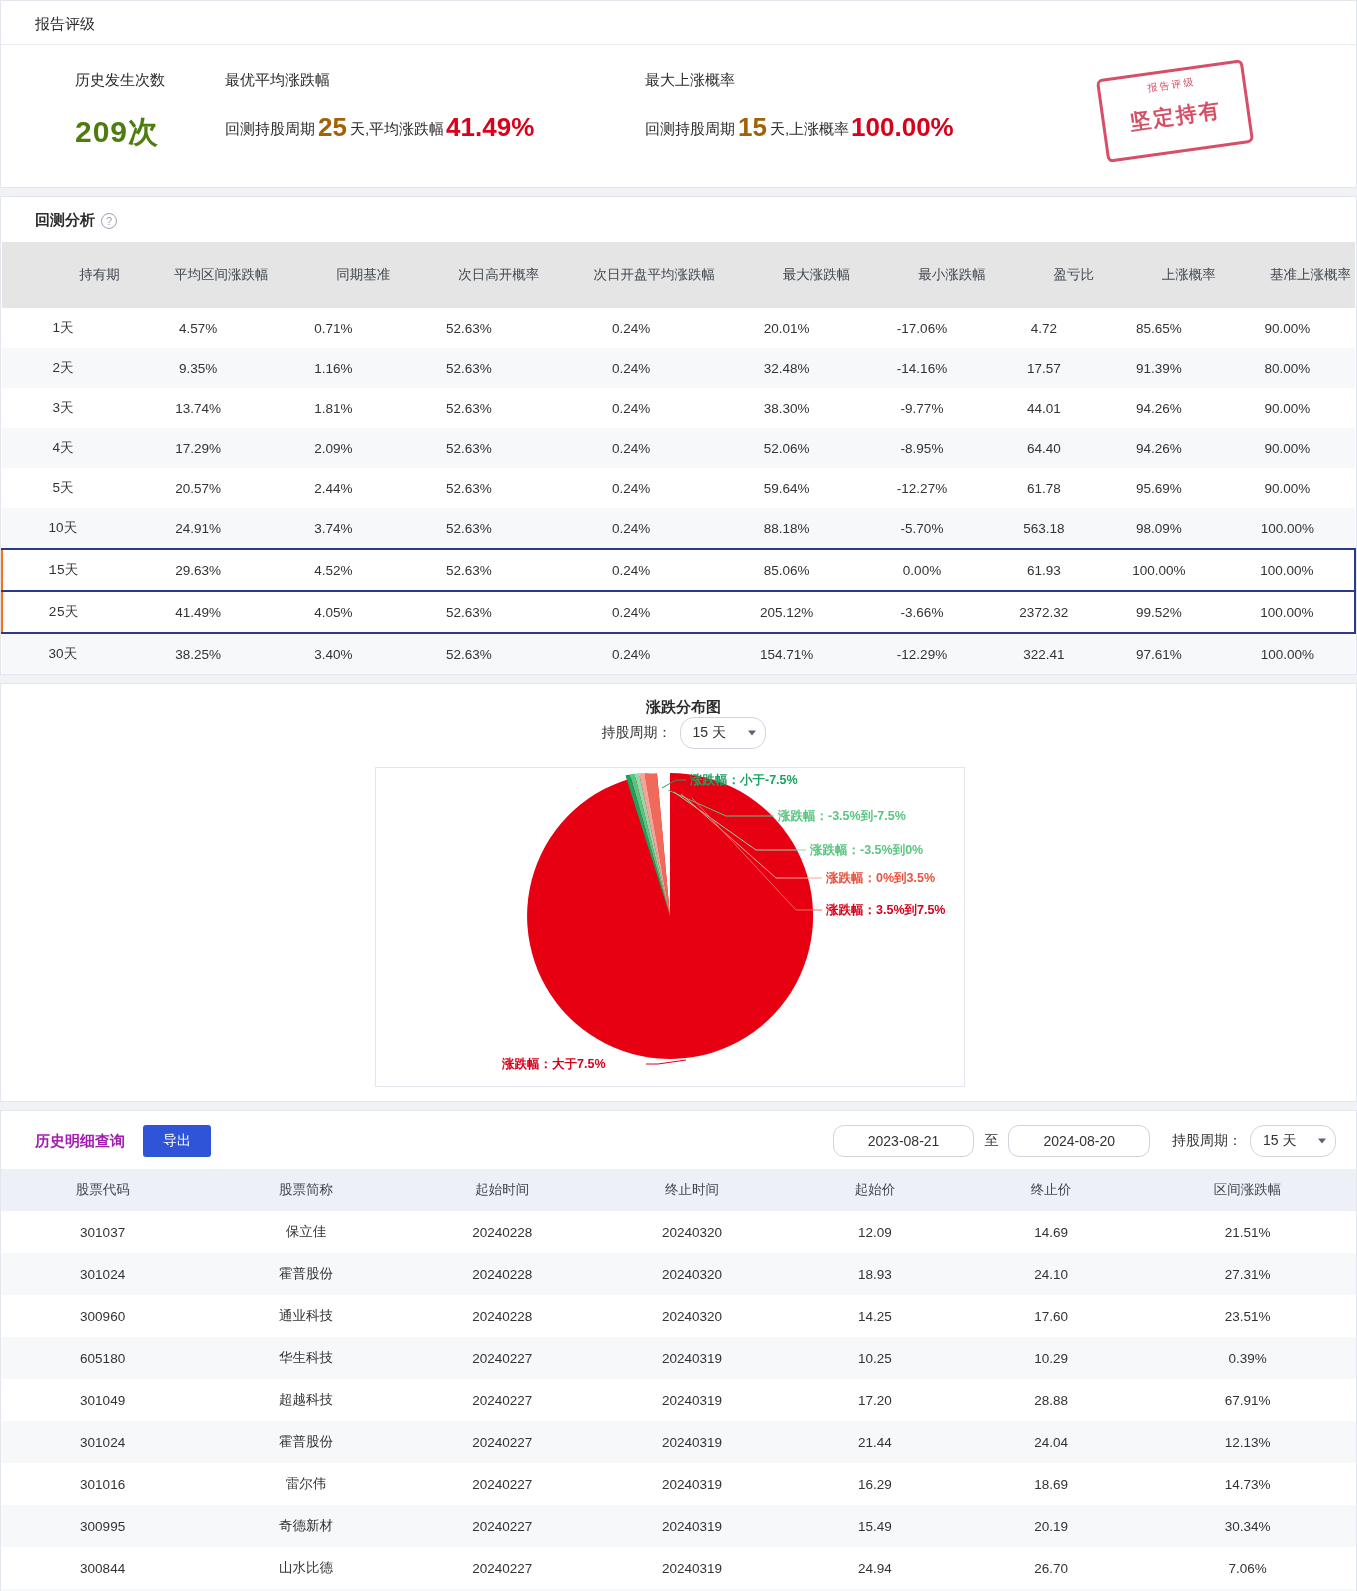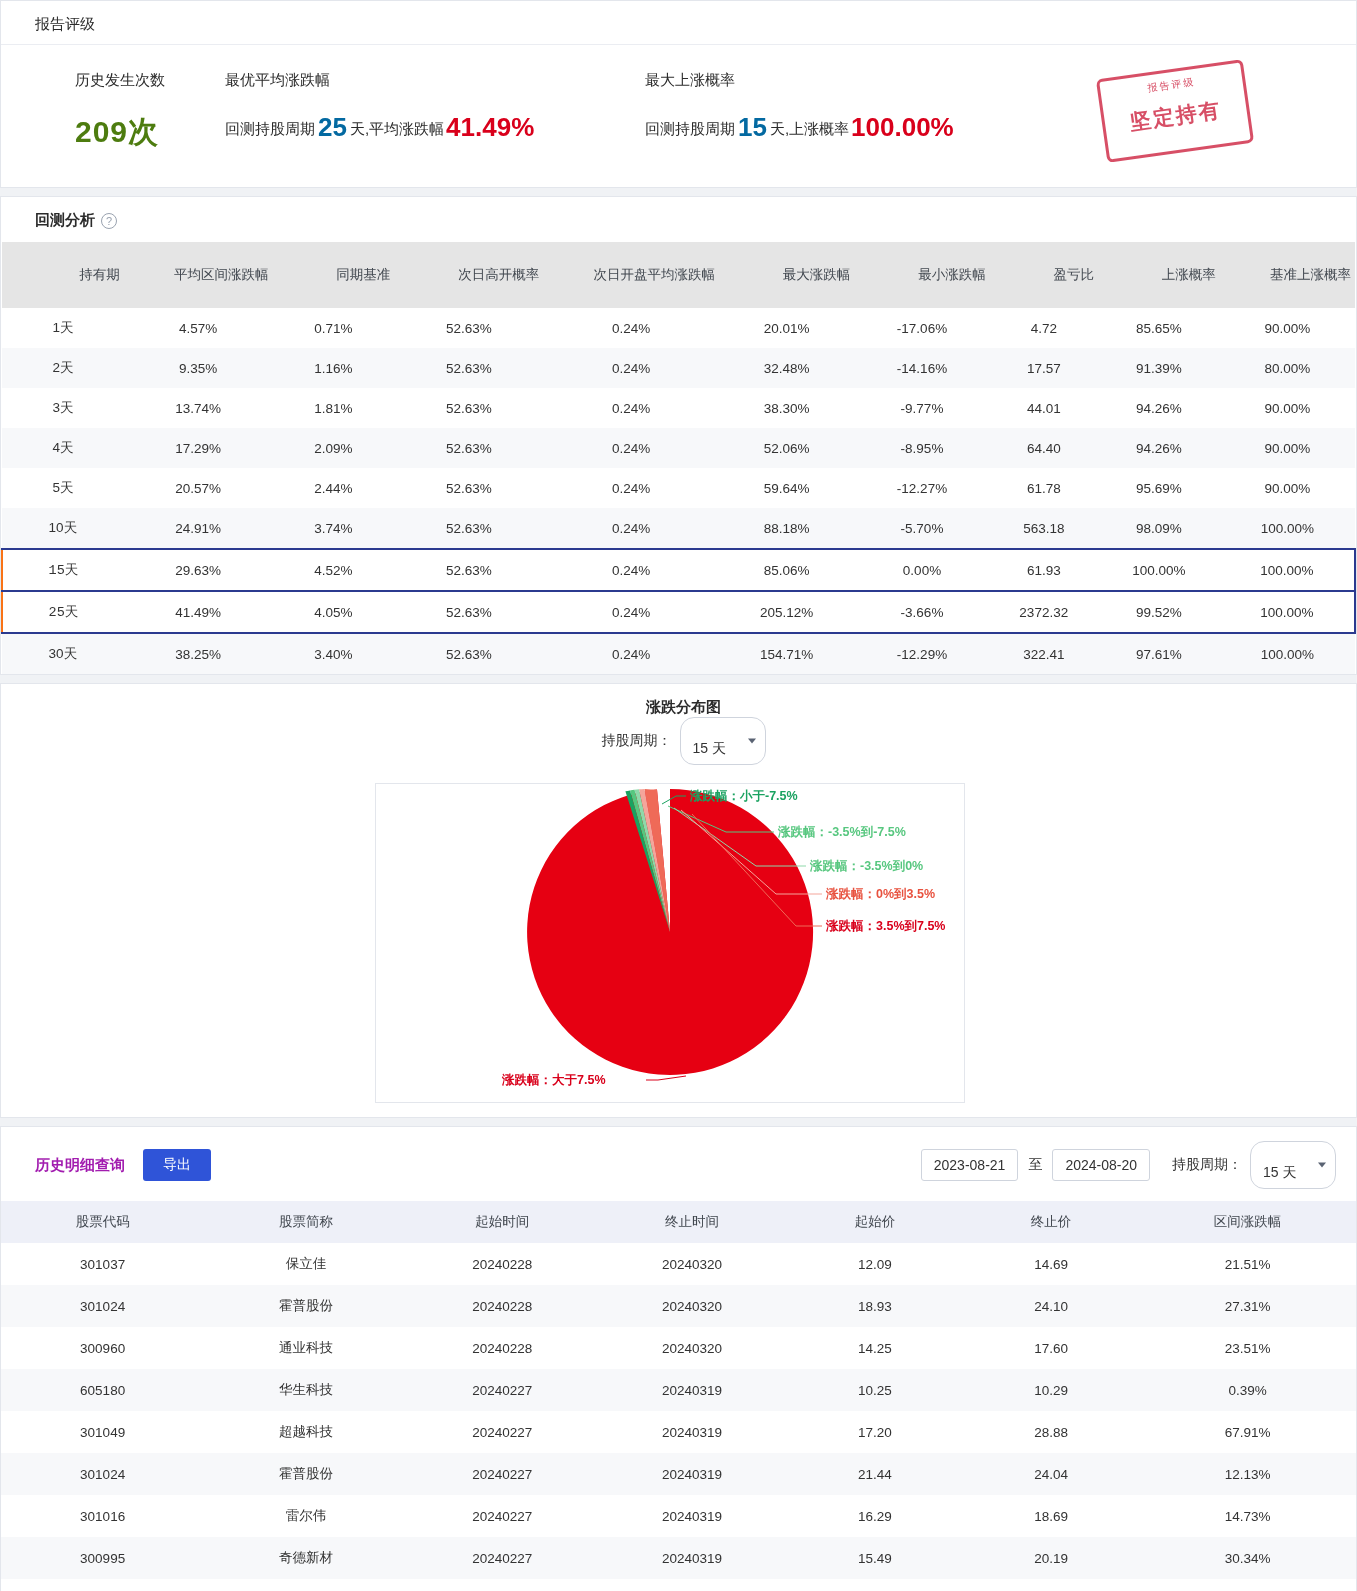--- a/index.html
+++ b/index.html
@@ -46,21 +46,21 @@
     letter-spacing: 1px;
   }
   .rb-line {
     font-size: 15px;
     color: #2b2b2b;
     white-space: nowrap;
   }
   .rb-line .num-blue {
     font-size: 26px;
     font-weight: bold;
-    color: #0369a1;
+    color: #a16207;
     vertical-align: -2px;
     padding: 0 3px;
   }
   .rb-line .num-red {
     font-size: 26px;
     font-weight: bold;
     color: #d9001b;
     vertical-align: -2px;
     padding: 0 2px;
   }
@@ -160,21 +160,21 @@
     padding: 14px 24px 12px 34px;
     flex-direction: column;
   }
   .pie-head .left { font-size: 15px; font-weight: bold; color: #2b2b2b; }
   .period-wrap { display: flex; align-items: center; font-size: 14px; color: #333; }
   .sel {
     margin-left: 8px;
     border: 1px solid #cfd4dd;
     border-radius: 14px;
     background: #fff;
-    padding: 22px 26px 6px 12px;
+    padding: 6px 26px 6px 12px;
     font-size: 14px;
     color: #333;
     position: relative;
     min-width: 86px;
     cursor: pointer;
   }
   .sel .caret {
     position: absolute;
     right: 9px; top: 50%;
     transform: translateY(-50%);
@@ -213,23 +213,23 @@
   }
   .hist-right {
     margin-left: auto;
     display: flex;
     align-items: center;
     font-size: 14px;
     color: #333;
   }
   .date-box {
     border: 1px solid #cfd4dd;
-    border-radius: 3px;
+    border-radius: 11px;
     background: #fff;
-    padding: 7px 12px;
+    padding: 7px 34px;
     font-size: 14px;
     color: #333;
     cursor: pointer;
   }
   .date-sep { padding: 0 10px; color: #333; }
   .hist-right .period-wrap { margin-left: 22px; }
 
   table.hist {
     width: 100%;
     border-collapse: collapse;

